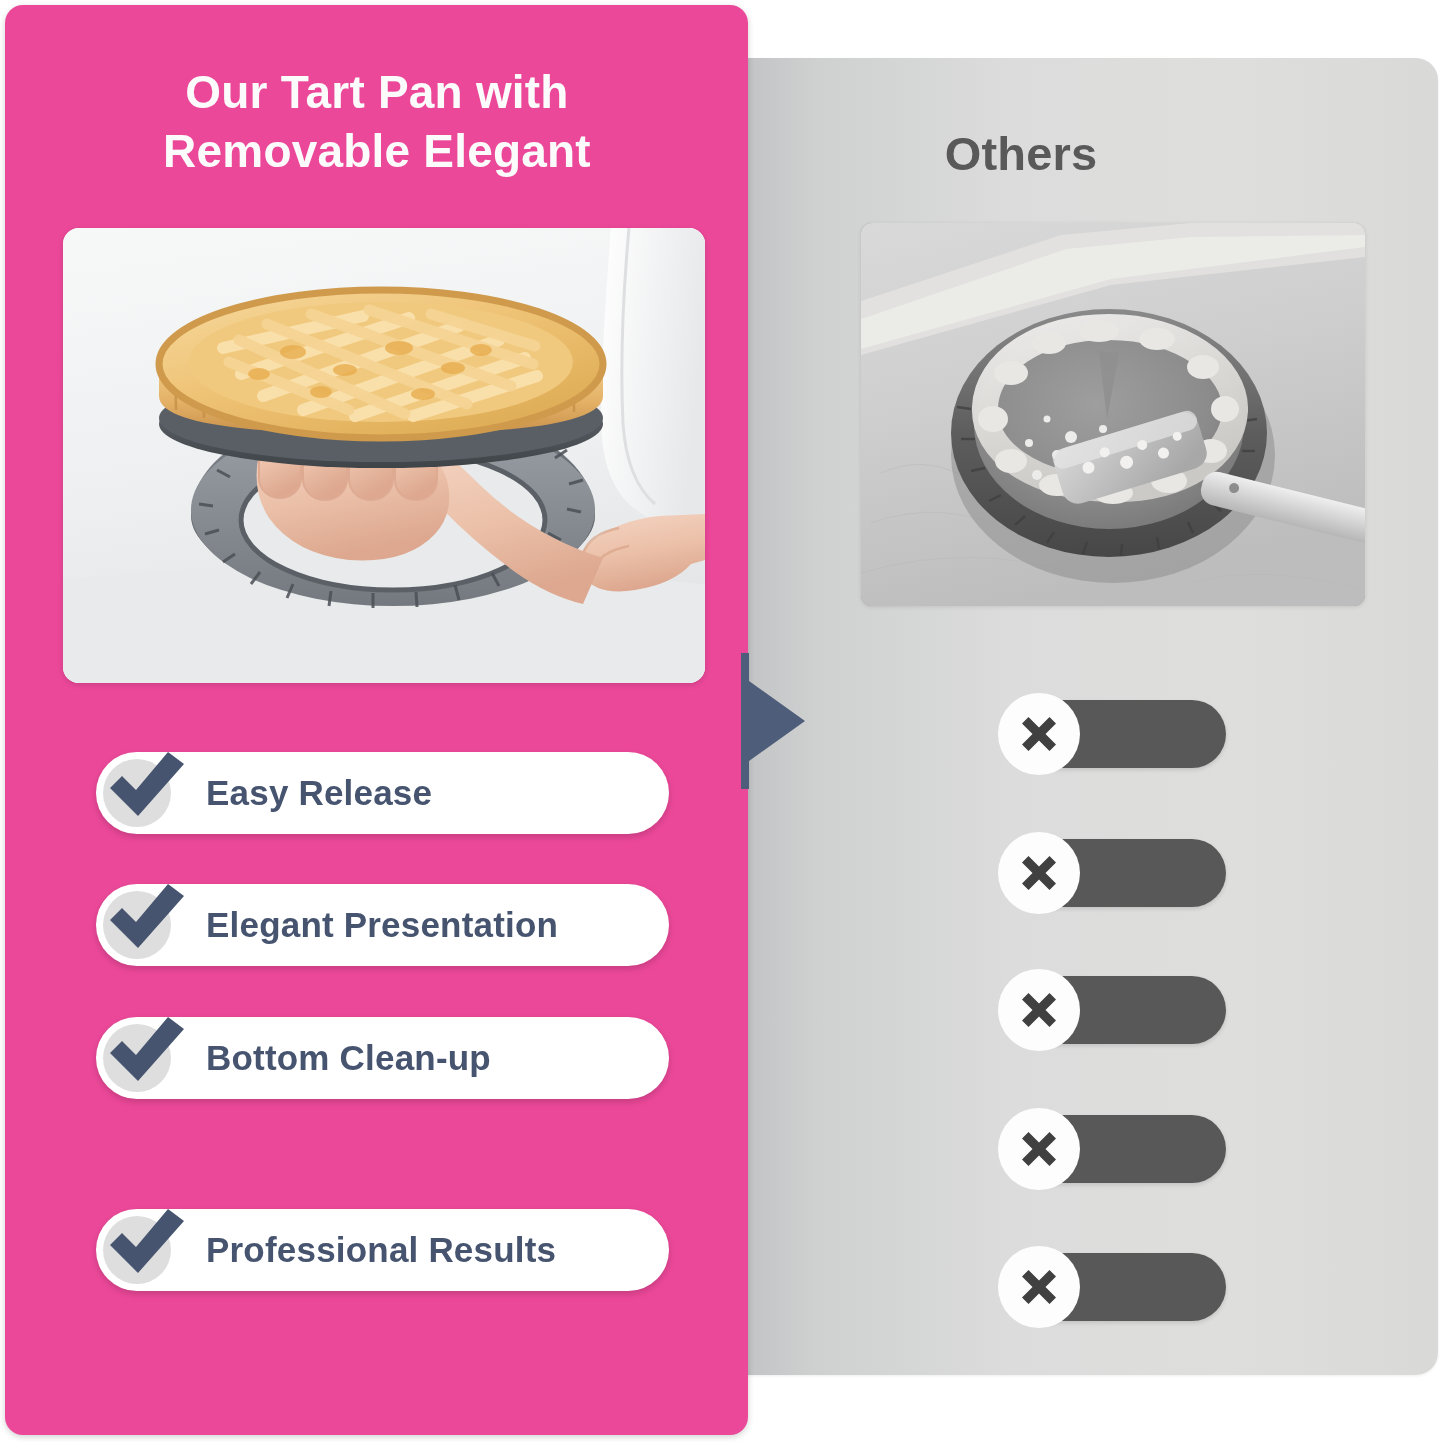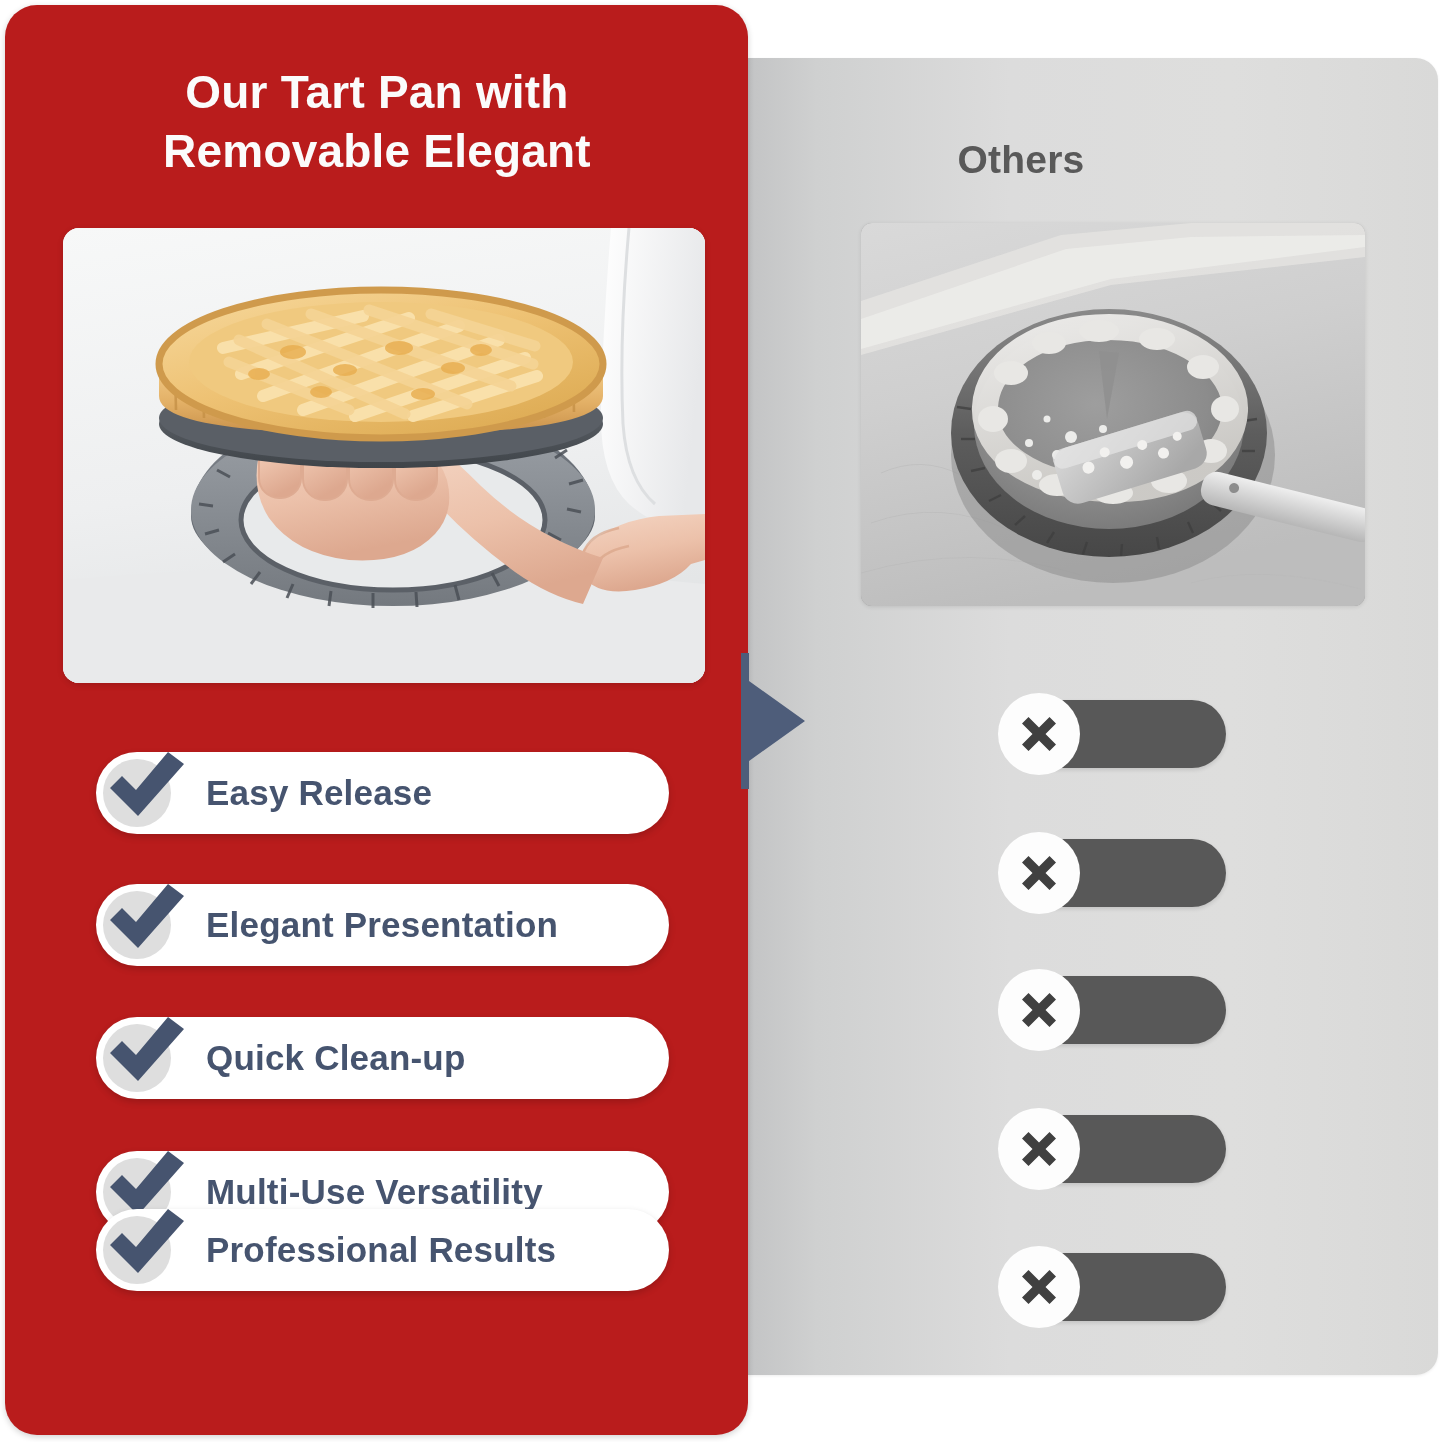--- a/index.html
+++ b/index.html
@@ -31,24 +31,24 @@
     width: 690px;
     height: 1317px;
     border-radius: 0 22px 22px 0;
     background:
       linear-gradient(90deg, #c3c4c5 0%, #cfd0d0 10%, #dcdcdc 38%, #dededd 70%, #d9d9d8 100%);
     box-shadow: 0 1px 3px rgba(0,0,0,0.07);
   }
   .others-title {
     position: absolute;
     left: 0;
-    top: 80px;
+    top: 68px;
     width: 546px;
     text-align: center;
-    font-size: 39px;
+    font-size: 47px;
     font-weight: bold;
     color: #595959;
     letter-spacing: 0.2px;
   }
 
   
   .photo-right {
     position: absolute;
     left: 113px;       
     top: 165px;        
@@ -84,22 +84,22 @@
   }
   .x-badge svg { display: block; }
 
   
   .our-panel {
     position: absolute;
     left: 5px;
     top: 5px;
     width: 743px;
     height: 1430px;
-    border-radius: 32px;
-    background: #b91c1c;
+    border-radius: 18px;
+    background: #ec4899;
     box-shadow: 0 2px 6px rgba(0,0,0,0.18);
   }
   .our-title {
     position: absolute;
     left: 42px;
     top: 58px;
     width: 660px;
     text-align: center;
     font-size: 46px;
     font-weight: bold;
@@ -566,32 +566,23 @@
       <span class="feat-label">Elegant Presentation</span>
     </div>
 
     <div class="feat-pill" style="top:1012px">
       <span class="feat-circle"></span>
       <span class="feat-check">
         <svg width="96" height="96" viewBox="0 0 96 96">
           <path d="M14 50 L26 38 L40 52 L72 14 L88 26 L42 78 Z" fill="#46546f"></path>
         </svg>
       </span>
-      <span class="feat-label">Quick Clean-up</span>
-    </div>
-
-    <div class="feat-pill" style="top:1146px">
-      <span class="feat-circle"></span>
-      <span class="feat-check">
-        <svg width="96" height="96" viewBox="0 0 96 96">
-          <path d="M14 50 L26 38 L40 52 L72 14 L88 26 L42 78 Z" fill="#46546f"></path>
-        </svg>
-      </span>
-      <span class="feat-label">Multi-Use Versatility</span>
-    </div>
+      <span class="feat-label">Bottom Clean-up</span>
+    </div>
+
 
     <div class="feat-pill" style="top:1204px">
       <span class="feat-circle"></span>
       <span class="feat-check">
         <svg width="96" height="96" viewBox="0 0 96 96">
           <path d="M14 50 L26 38 L40 52 L72 14 L88 26 L42 78 Z" fill="#46546f"></path>
         </svg>
       </span>
       <span class="feat-label">Professional Results</span>
     </div>

